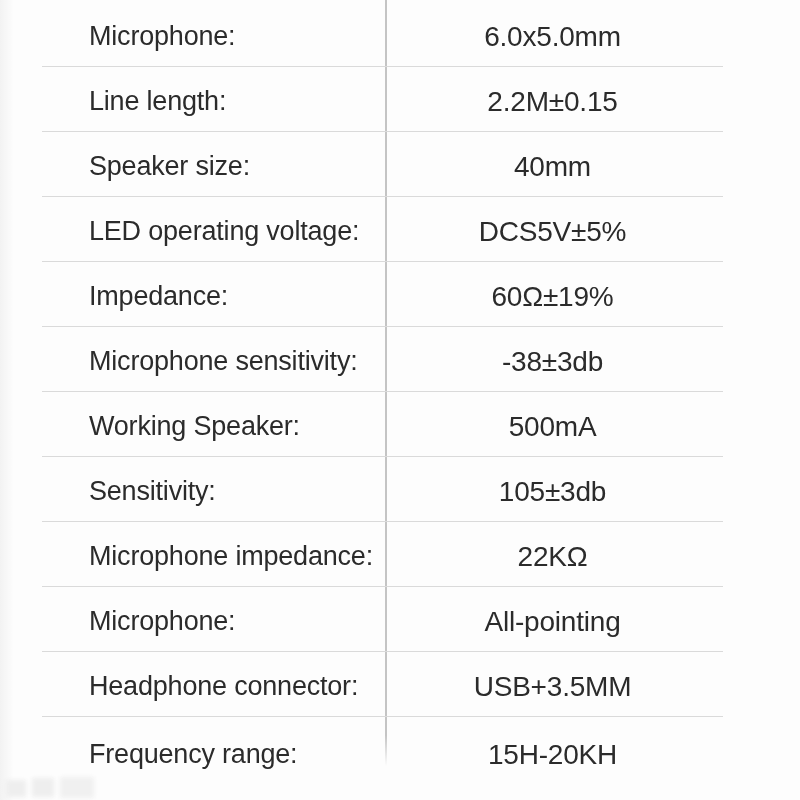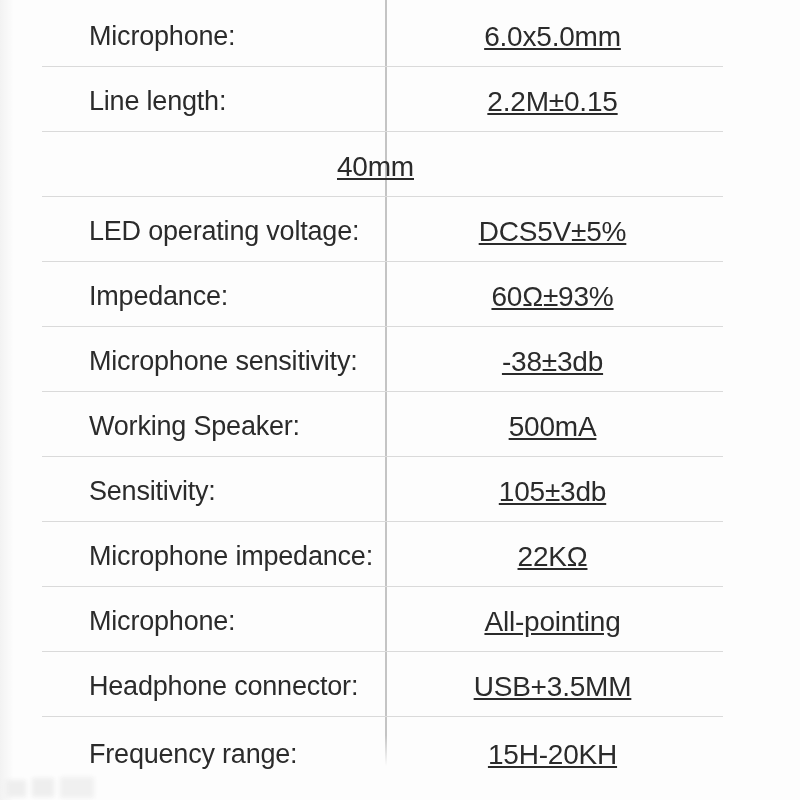--- a/index.html
+++ b/index.html
@@ -64,21 +64,20 @@
   }
 
   .spec-value {
     flex: 1;
     box-sizing: border-box;
     padding-right: 14px;
     text-align: center;
     font-size: 28px;
     letter-spacing: -0.2px;
     white-space: nowrap;
-    text-decoration: underline;
   }
 
   
   .artifact {
     position: absolute;
     background: #eeeeee;
     filter: blur(2px);
     border-radius: 2px;
   }
   .artifact.a1 { left: 6px;  top: 780px; width: 20px; height: 17px; }
@@ -94,29 +93,30 @@
 <div class="spec-table">
   <div class="spec-row">
     <div class="spec-label">Microphone:</div>
     <div class="spec-value">6.0x5.0mm</div>
   </div>
   <div class="spec-row">
     <div class="spec-label">Line length:</div>
     <div class="spec-value">2.2M±0.15</div>
   </div>
   <div class="spec-row">
+    <div class="spec-label">Speaker size:</div>
     <div class="spec-value">40mm</div>
   </div>
   <div class="spec-row">
     <div class="spec-label">LED operating voltage:</div>
     <div class="spec-value">DCS5V±5%</div>
   </div>
   <div class="spec-row">
     <div class="spec-label">Impedance:</div>
-    <div class="spec-value">60Ω±93%</div>
+    <div class="spec-value">60Ω±19%</div>
   </div>
   <div class="spec-row">
     <div class="spec-label">Microphone sensitivity:</div>
     <div class="spec-value">-38±3db</div>
   </div>
   <div class="spec-row">
     <div class="spec-label">Working Speaker:</div>
     <div class="spec-value">500mA</div>
   </div>
   <div class="spec-row">

